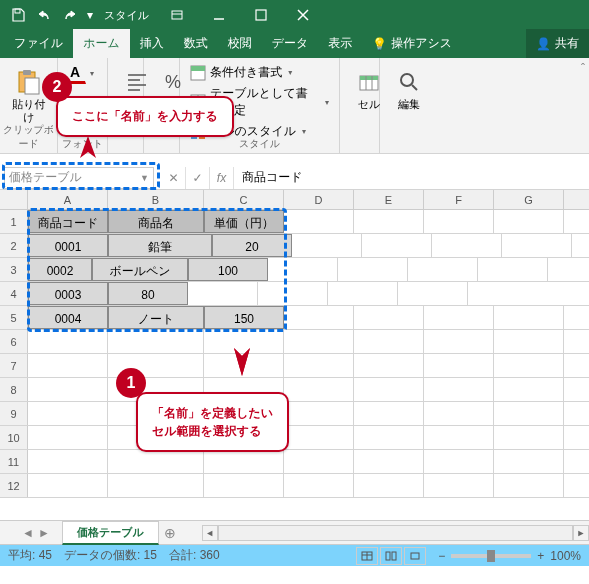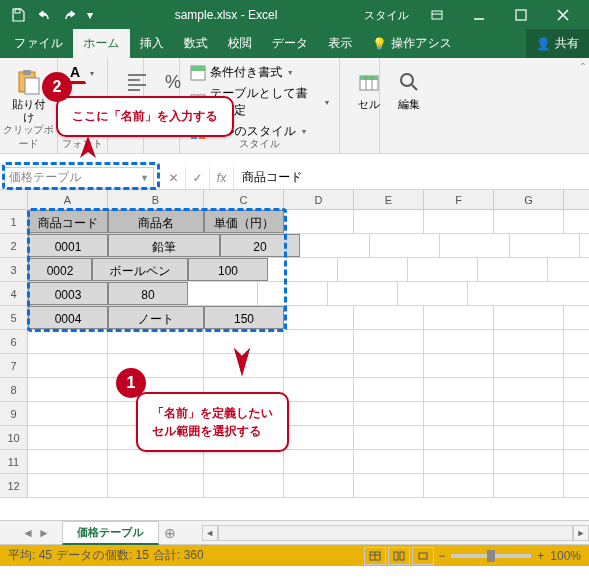--- a/index.html
+++ b/index.html
@@ -68,21 +68,21 @@
 .sheettabs{height:24px;border-top:1px solid #ccc;background:#f3f3f3;display:flex;align-items:center;padding-left:20px;gap:0}
 .sheettabs .nav{width:16px;text-align:center;color:#888;cursor:pointer}
 .sheettab{padding:3px 14px;border:1px solid #ccc;border-bottom:none;background:#e8e8e8;font-size:11px;cursor:pointer;margin-right:-1px}
 .sheettab.active{background:#fff;border-bottom:2px solid #217346;color:#217346;font-weight:bold}
 .sheettabs .add{width:24px;text-align:center;color:#888;cursor:pointer;font-size:14px}
 .hscroll{flex:1;margin-left:20px;display:flex;align-items:center}
 .hscroll .track{flex:1;height:16px;background:#f0f0f0;border:1px solid #ccc;position:relative}
 .hscroll .arr{width:16px;height:16px;border:1px solid #ccc;display:flex;align-items:center;justify-content:center;cursor:pointer;font-size:9px;color:#666}
 
 
-.status{height:22px;background:#eab308;border-top:1px solid #ccc;display:flex;align-items:center;padding:8px 8px;font-size:11px;color:#555;gap:4px}
+.status{height:22px;background:#7dd3fc;border-top:1px solid #ccc;display:flex;align-items:center;padding:8px 8px;font-size:11px;color:#555;gap:12px}
 .status .views{margin-left:auto;display:flex;gap:2px}
 .status .vbtn{width:22px;height:18px;border:1px solid #ccc;display:flex;align-items:center;justify-content:center;cursor:pointer;font-size:9px}
 .zoom{display:flex;align-items:center;gap:6px}
 .zoom .slider{width:80px;height:4px;background:#ccc;position:relative}
 .zoom .slider .thumb{position:absolute;left:50%;top:-4px;width:8px;height:12px;background:#888;margin-left:-4px}
 
 .dd{font-size:8px;margin-left:2px;color:#666}
 </style>
 </head>
 <body>
@@ -100,21 +100,20 @@
           <path d="M6 3L2 6l4 3V7c3 0 5 1 5 4 0-4-2-6-5-6z" fill="#fff"></path>
         </svg>
       </div>
     <div class="qb">
         <svg width="14" height="14" viewBox="0 0 14 14">
           <path d="M8 3l4 3-4 3V7c-3 0-5 1-5 4 0-4 2-6 5-6z" fill="#fff"></path>
         </svg>
       </div>
     <div class="qb" style="width:12px">▾</div>
   </div>
-  <div class="title">sample.xlsx - Excel</div>
   <div class="signin">スタイル</div>
   <div class="wctl">
     <div class="wb">
         <svg width="14" height="14">
           <rect x="2" y="3" width="10" height="8" fill="none" stroke="#fff"></rect>
           <path d="M2 6h10" stroke="#fff"></path>
         </svg>
       </div>
     <div class="wb">
         <svg width="12" height="12">
@@ -301,21 +300,21 @@
       <div class="cell tbl-cell tbl-head" style="width:96px">商品名</div>
       <div class="cell tbl-cell tbl-head" style="width:80px">単価（円）</div>
       <div class="cell" style="width:70px"></div>
         <div class="cell" style="width:70px"></div>
         <div class="cell" style="width:70px"></div>
         <div class="cell" style="width:70px"></div>
     </div>
     <div class="row">
         <div class="rh">2</div>
       <div class="cell tbl-cell" style="width:80px">0001</div>
-      <div class="cell tbl-cell" style="width:112px">鉛筆</div>
+      <div class="cell tbl-cell" style="width:104px">鉛筆</div>
       <div class="cell tbl-cell" style="width:80px">20</div>
       <div class="cell" style="width:70px"></div>
         <div class="cell" style="width:70px"></div>
         <div class="cell" style="width:70px"></div>
         <div class="cell" style="width:70px"></div>
     </div>
     <div class="row">
         <div class="rh">3</div>
       <div class="cell tbl-cell" style="width:64px">0002</div>
       <div class="cell tbl-cell" style="width:96px">ボールペン</div>

